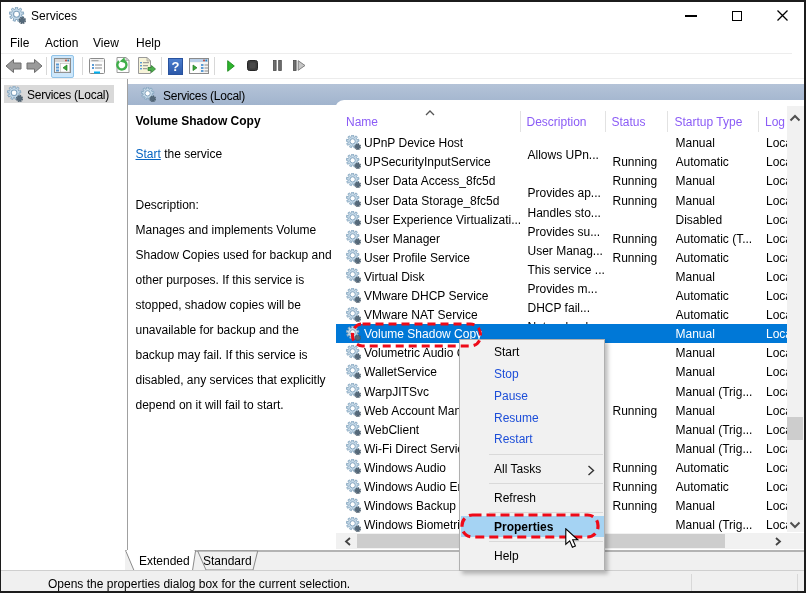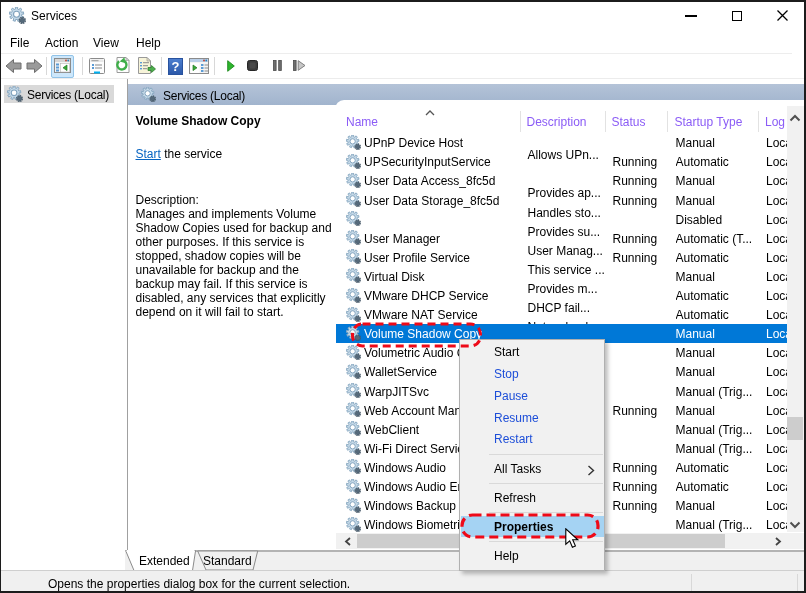--- a/index.html
+++ b/index.html
@@ -18,21 +18,21 @@
 .tsep { position:absolute; top:3px; width:1px; height:18px; background:#d8d8d8; }
 
 #tree { left:1px; top:79px; width:126px; height:491px; background:#fff; }
 #treesel { left:3px; top:6px; width:110px; height:18px; background:#d9d9d9; }
 #splitter { left:127px; top:79px; width:1px; height:491px; background:#a0a0a0; }
 
 #rightpanel { left:128px; top:79px; width:676px; height:491px; background:#fff; }
 #bluehead { left:0px; top:5px; width:676px; height:21px; background:linear-gradient(180deg,#b4c3d8,#a1b4cd); }
 #vsc-title { font-weight:bold; position:absolute; left:7.5px; top:34.5px; }
 #startsvc { position:absolute; left:7.5px; top:68px; }
-#descblock { position:absolute; left:7.5px; top:114px; line-height:14px; }
+#descblock { position:absolute; left:7.5px; top:114px; line-height:25px; }
 a.link { color:#0563c1; text-decoration:underline; }
 
 #listpanel { left:335px; top:100px; width:469px; height:451px; background:#fff; border-top-left-radius:9px; }
 .colhdr { position:absolute; top:15px; color:#8b5cf6; }
 .coldiv { position:absolute; top:11px; width:1px; height:21px; background:#e2e2e2; }
 .row { position:absolute; left:1px; width:451px; height:19.1px; }
 .row .nm { position:absolute; left:28px; top:3px; white-space:nowrap; }
 .row .de { position:absolute; left:191.5px; top:3px; white-space:nowrap;margin-top:12px; }
 .row .st { position:absolute; left:276.5px; top:3px; }
 .row .su { position:absolute; left:339.5px; top:3px; white-space:nowrap; overflow:hidden; width:108px; }
@@ -245,20 +245,21 @@
         <span class="nm">User Data Storage_8fc5d</span>
         <span class="de">Handles sto...</span>
         <span class="st">Running</span>
         <span class="su">Manual</span>
         <span class="lg">Local Syste</span>
       </div>
   <div class="row" style="top:76.4px">
         <svg class="gic" width="15" height="15" viewBox="0 0 16.5 16.5">
           <use href="#gear16"></use>
         </svg>
+        <span class="nm">User Experience Virtualizati...</span>
         <span class="de">Provides su...</span>
         <span class="su">Disabled</span>
         <span class="lg">Local Syste</span>
       </div>
   <div class="row" style="top:95.5px">
         <svg class="gic" width="15" height="15" viewBox="0 0 16.5 16.5">
           <use href="#gear16"></use>
         </svg>
         <span class="nm">User Manager</span>
         <span class="de">User Manag...</span>

